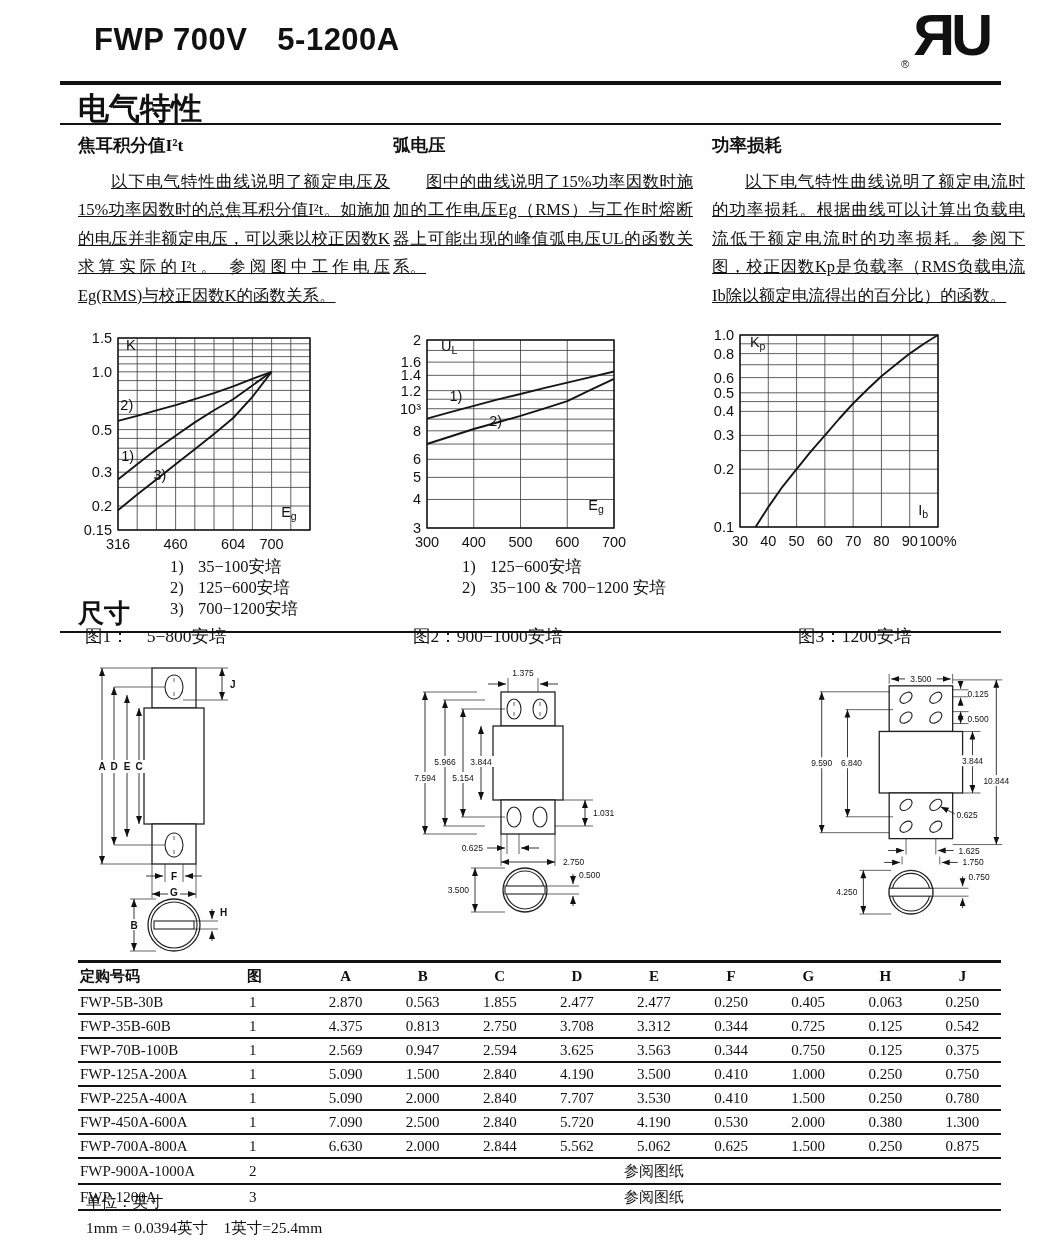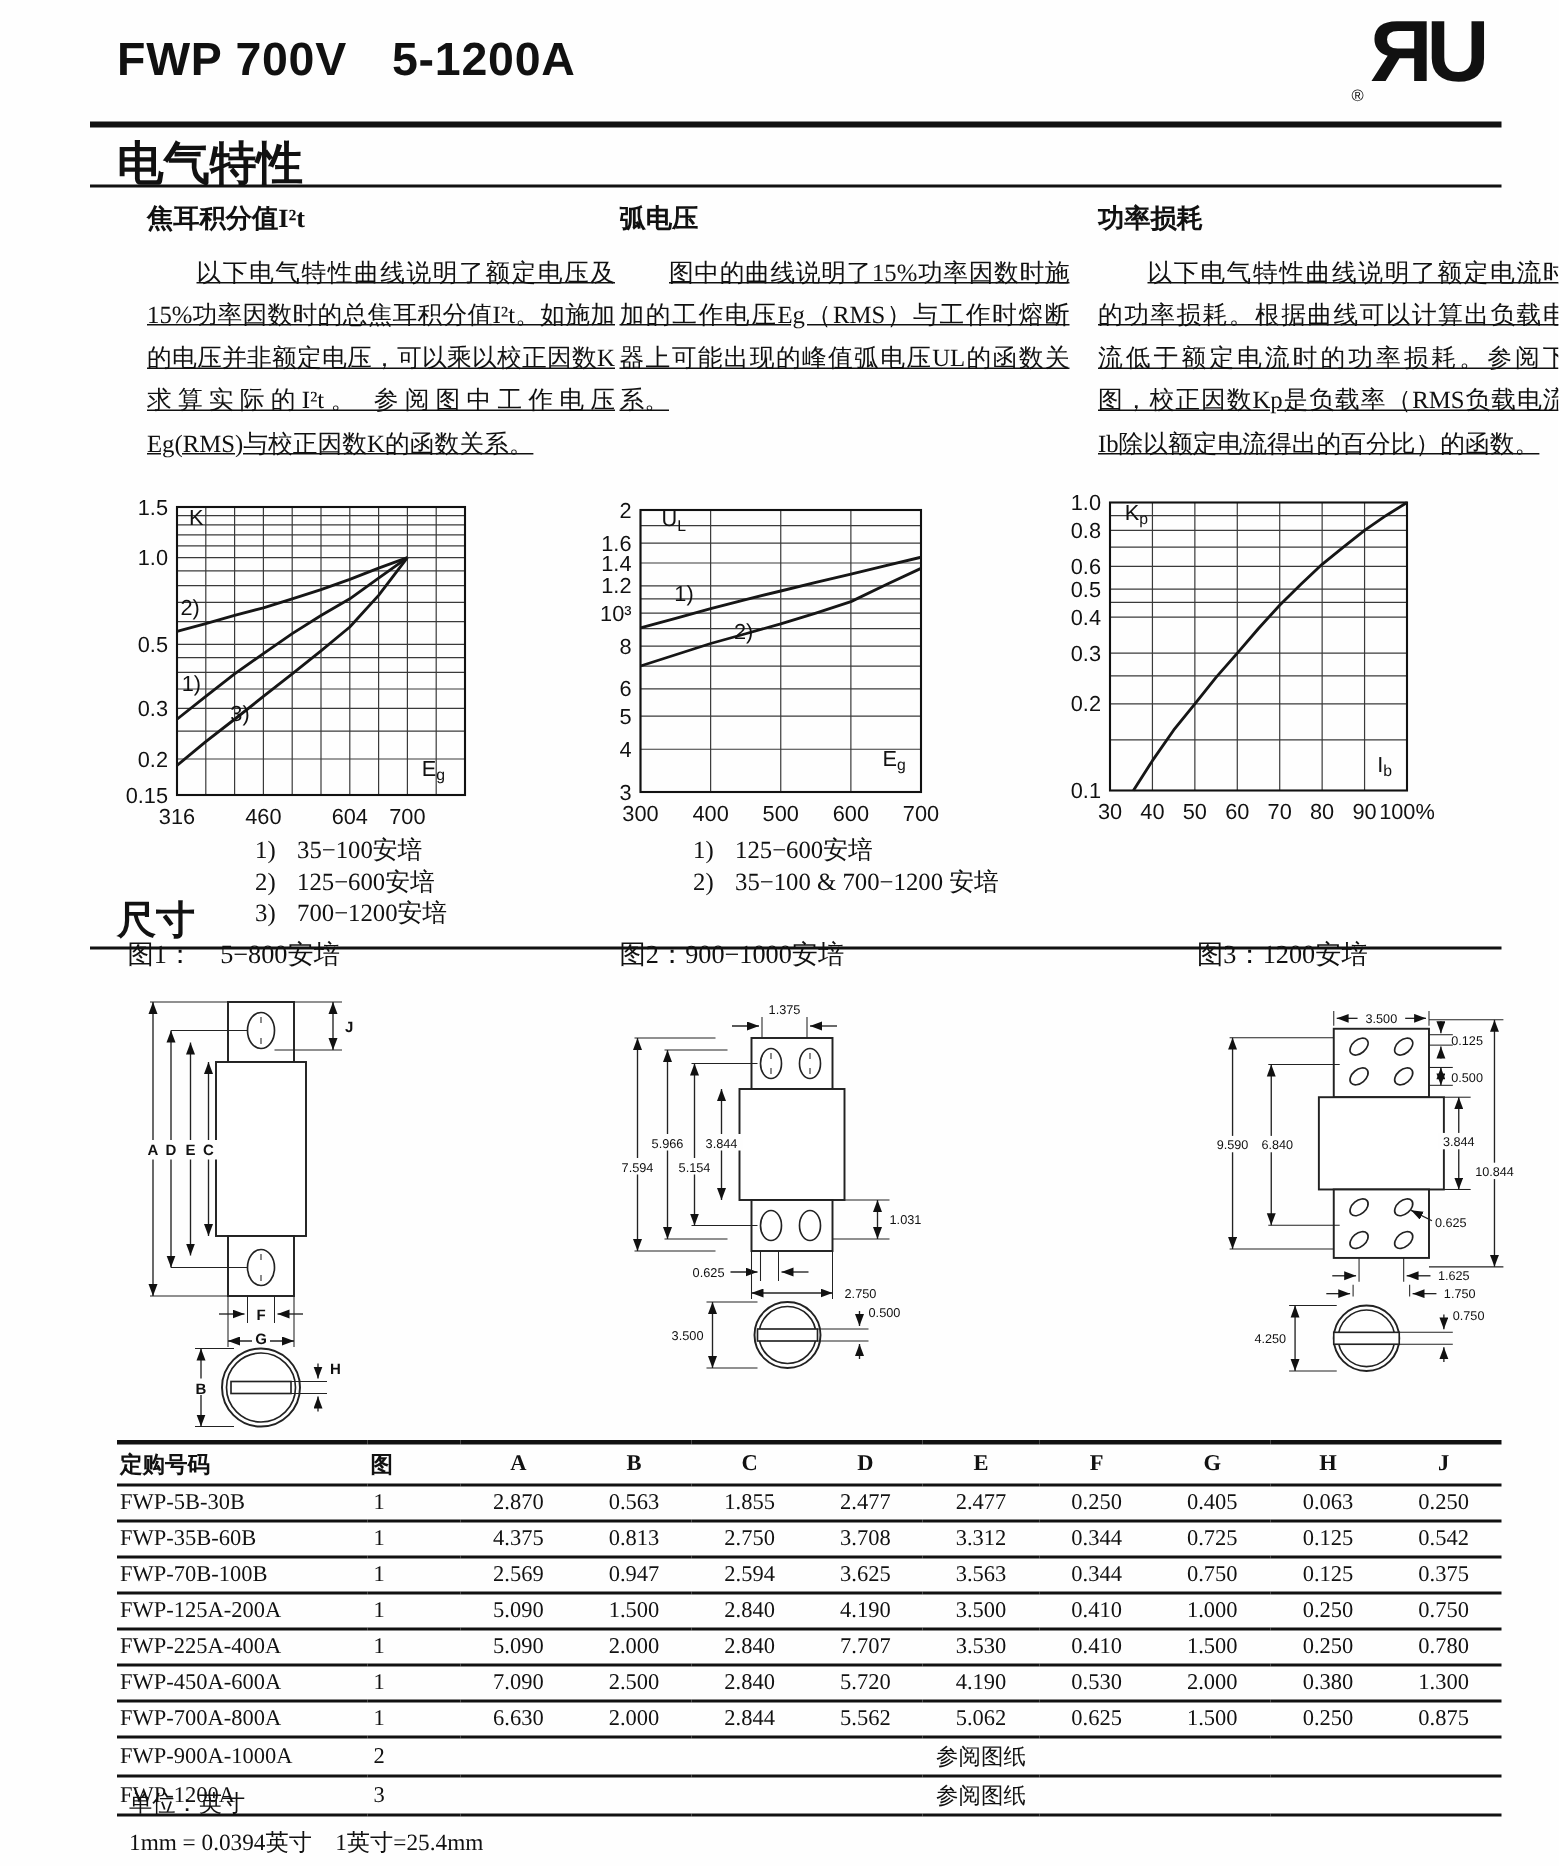--- a/index.html
+++ b/index.html
@@ -1,30 +1,30 @@
 <!DOCTYPE html>
 <html><head>
 <meta charset="utf-8">
 <style>
   html,body{margin:0;padding:0;background:#fff;}
   .page{position:relative;width:1039px;height:1244px;background:#fefefe;color:#111;
         font-family:"Liberation Serif",serif;overflow:hidden;}
   
-  .title{position:absolute;left:78px;top:22px;font-family:"Liberation Sans",sans-serif;
+  .title{position:absolute;left:94px;top:22px;font-family:"Liberation Sans",sans-serif;
          font-weight:700;font-size:31px;letter-spacing:.5px;white-space:nowrap;}
   .title .gap{display:inline-block;width:30px;}
   .ul{position:absolute;left:905px;top:2px;width:100px;height:74px;}
   .ul .mark{display:block;transform:scaleX(-1);font-family:"Liberation Sans",sans-serif;
             font-weight:900;font-size:58px;line-height:66px;letter-spacing:-4px;text-align:center;}
   .ul .reg{position:absolute;left:-4px;bottom:6px;font-size:11px;font-family:"Liberation Sans",sans-serif;}
   .rule-thick{position:absolute;left:60px;width:941px;height:4px;background:#111;}
   .rule-thin{position:absolute;left:60px;width:941px;height:2px;background:#111;}
   .sec-h{position:absolute;left:78px;font-weight:700;font-size:31px;}
   
-  .col{position:absolute;top:130px;font-size:16.5px;line-height:1.72;text-align:justify;margin-left:20px;}
+  .col{position:absolute;top:130px;font-size:16.5px;line-height:1.72;text-align:justify;}
   .col h3{margin:0 0 8px 0;font-size:17.5px;font-weight:700;}
   .col p{margin:0;text-indent:2em;text-decoration:underline;}
   #col1{left:78px;width:312px;}
   #col2{left:393px;width:300px;}
   #col3{left:712px;width:313px;}
   
   .chart{position:absolute;}
   #chart1{left:80px;top:330px;}
   #chart2{left:393px;top:326px;}
   #chart3{left:700px;top:325px;}

